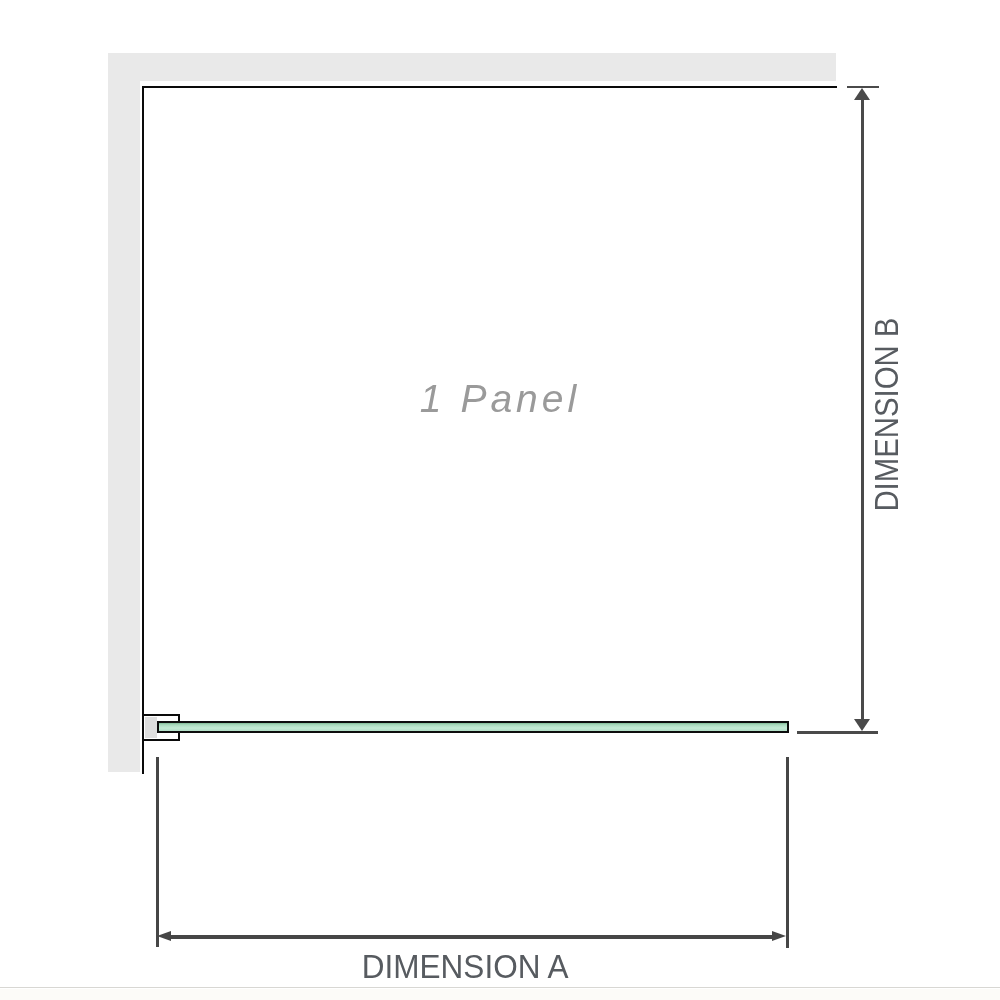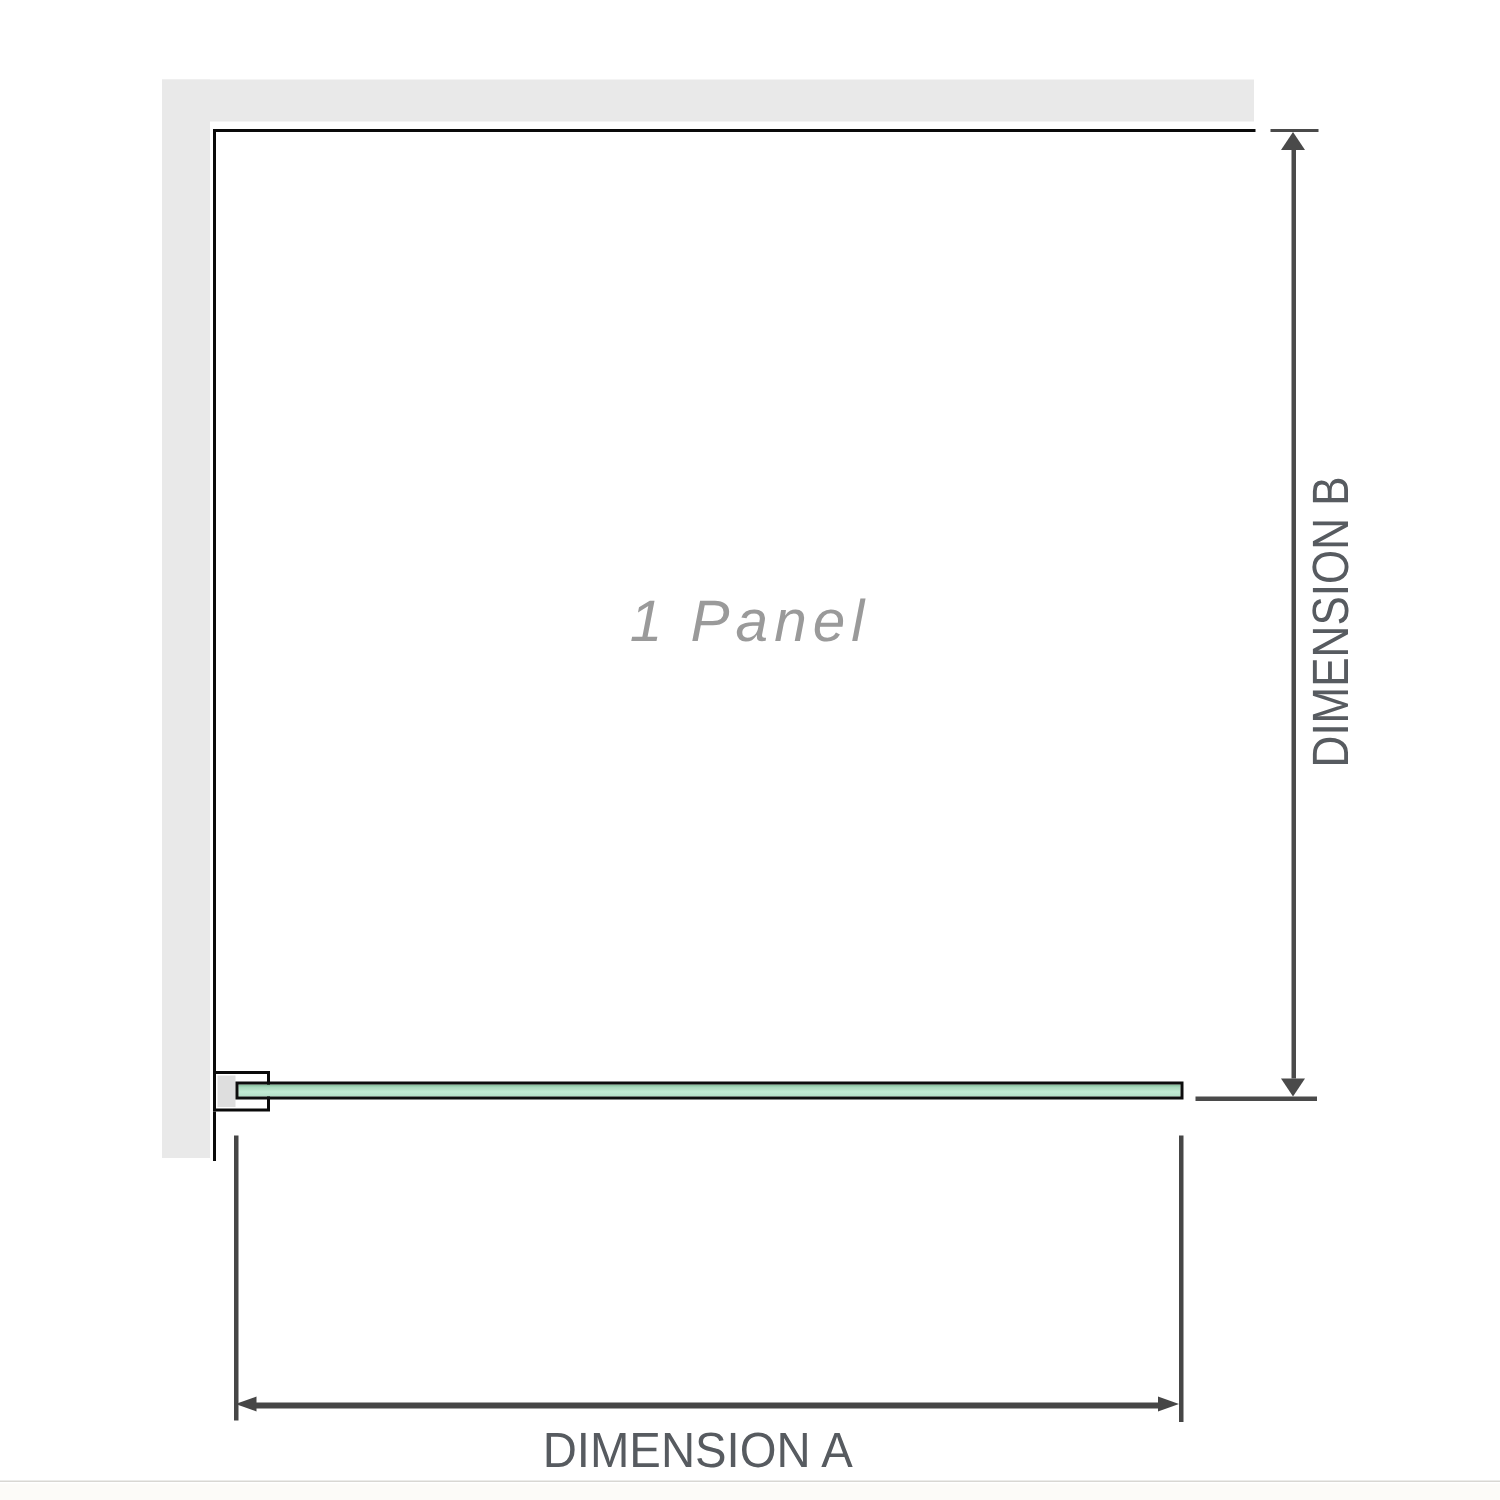--- a/index.html
+++ b/index.html
@@ -7,21 +7,21 @@
        font-family:"Liberation Sans", sans-serif;}
   .abs{position:absolute;}
   
   .wall-top{left:108px;top:53px;width:728px;height:28px;background:#e9e9e9;}
   .wall-left{left:108px;top:53px;width:32px;height:719px;background:#e9e9e9;}
   
   .border-top{left:141.5px;top:85.6px;width:695px;height:2.3px;background:#0a0a0a;}
   .border-left{left:141.8px;top:85.6px;width:2.3px;height:688.5px;background:#0a0a0a;}
   
   .panel-label{left:330px;top:378.5px;width:340px;text-align:center;font-size:39px;
-    font-style:italic;color:#9a9a9a;letter-spacing:4px;line-height:1;margin-top:16px;}
+    font-style:italic;color:#9a9a9a;letter-spacing:4px;line-height:1;}
   
   .clamp{left:141.5px;top:714px;width:38px;height:26.6px;border:2.5px solid #0a0a0a;
     background:#ffffff;box-sizing:border-box;}
   .clamp-gray{left:144.5px;top:717px;width:12px;height:21px;background:#dedede;}
   
   .glass{left:157px;top:720.7px;width:632px;height:12px;box-sizing:border-box;
     border:2px solid #0d0d0d;
     background:linear-gradient(to bottom,#7fb995 0%,#a9dabd 22%,#c3ead4 62%,#b2dfc6 100%);}
   
   .dimb-shaft{left:860.6px;top:99px;width:3.2px;height:620px;background:#4a4a4a;}

